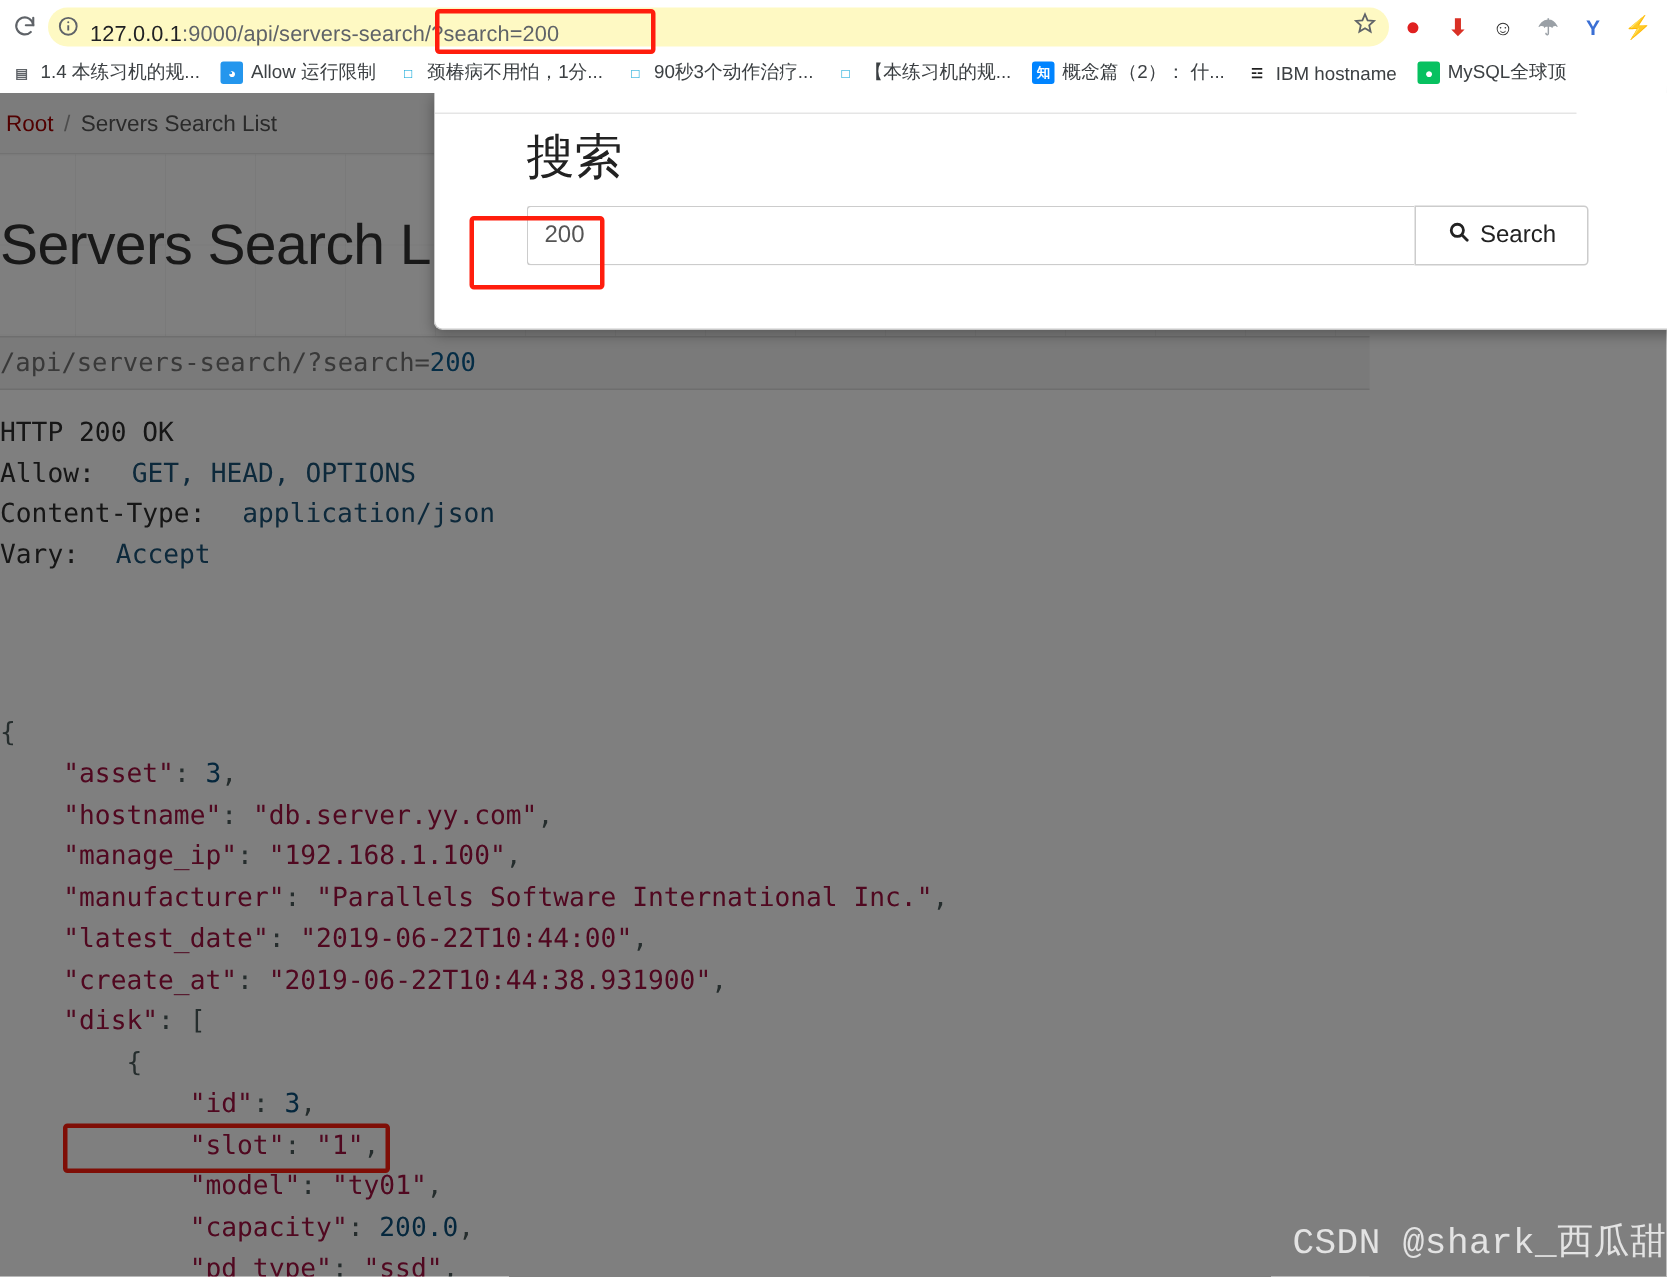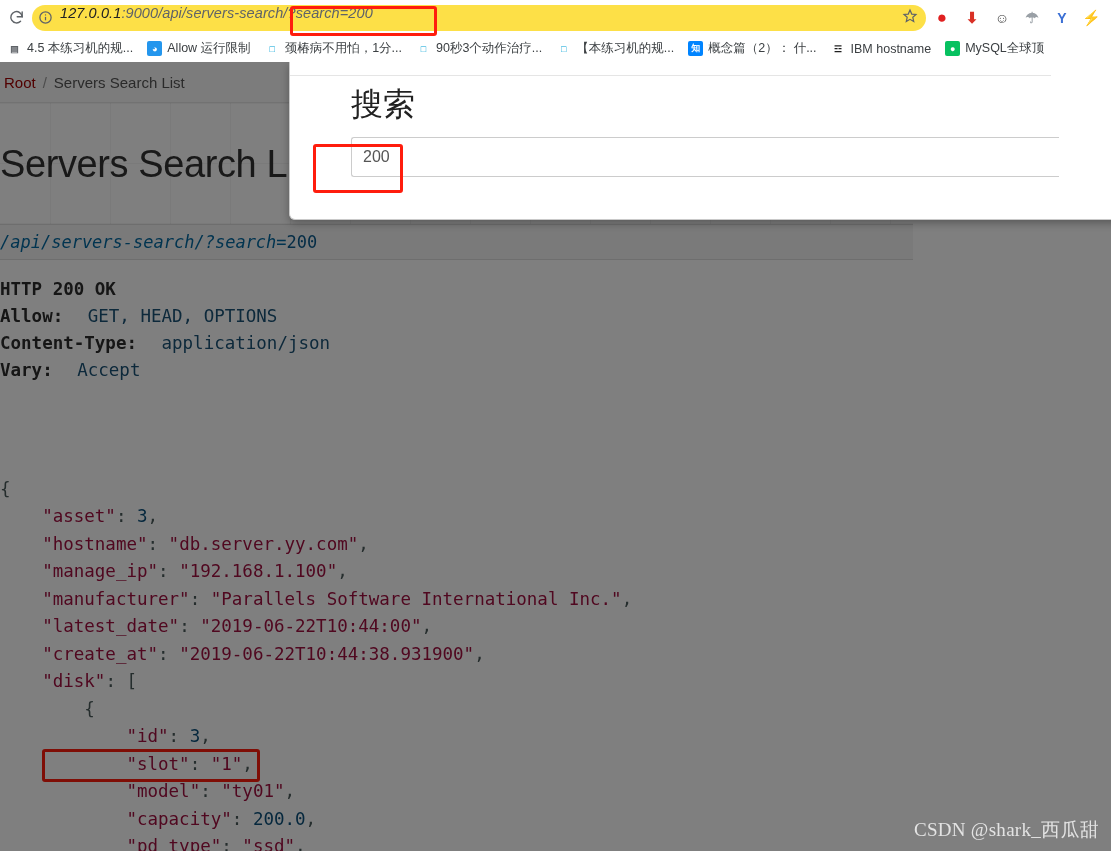--- a/index.html
+++ b/index.html
@@ -26,26 +26,25 @@
   }
   .reload-icon {
     width: 28px; height: 28px; margin-left: 2px;
     flex: 0 0 28px;
     display: flex; align-items: center; justify-content: center;
     color: #5f6368;
   }
   #omnibox {
     flex: 1 1 auto;
     height: 26px; margin: 0 6px 0 2px;
-    background: #fde047;
+    background: #fef9c3;
     border-radius: 13px;
-    display: flex; align-items: flex-start;
+    display: flex; align-items: flex-end;
     position: relative;
     overflow: visible;
-    font-style: italic;
   }
   .info-icon {
     flex: 0 0 26px; width: 26px; height: 26px;
     display: flex; align-items: center; justify-content: center;
     color: #5f6368;
   }
   #omnibox-text {
     font-size: 14.5px;
     color: #202124;
     white-space: nowrap;
@@ -157,32 +156,32 @@
 
   #request-bar {
     background: #f4f4f4;
     border-top: 1px solid #dddddd;
     border-bottom: 1px solid #dddddd;
     padding: 7px 0 7px 130px;
     font-family: "DejaVu Sans Mono", "Liberation Mono", monospace;
     font-size: 17px;
     color: #333;
   }
-  #request-bar .path { color: #0369a1; font-style: italic; }
+  #request-bar .path { color: #737373; }
   #request-bar .num { color: #0b5a8c; }
 
   #response-block {
     padding: 16px 0 10px 130px;
     font-family: "DejaVu Sans Mono", "Liberation Mono", monospace;
     font-size: 17.5px;
     line-height: 27px;
     color: #333;
     white-space: pre;
   }
-  .hdr-name { font-weight: bold; color: #2c2c2c; }
+  .hdr-name { font-weight: normal; color: #2c2c2c; }
   .hdr-val  { color: #1a5276; margin-left: 14px; }
   .json-body {
     padding: 0 0 20px 130px;
     font-family: "DejaVu Sans Mono", "Liberation Mono", monospace;
     font-size: 17.5px;
     line-height: 27.5px;
     white-space: pre;
     position: relative;
   }
   .j-punc { color: #4a5a5a; }
@@ -265,25 +264,25 @@
     left: 23px; top: 82px;
     width: 90px; height: 49px;
     border: 3px solid #ff1d0d;
     border-radius: 3px;
     pointer-events: none;
     z-index: 45;
   }
 
   #watermark {
     position: absolute;
-    right: 12px; bottom: 8px;
-    font-size: 19px;
+    right: 0; bottom: 8px;
+    font-size: 24px;
     color: rgba(255,255,255,.78);
     z-index: 50;
-    font-family: Liberation Serif, serif;
+    font-family: Liberation Mono, monospace;
     letter-spacing: .3px;
   }
 </style>
 </head>
 <body>
 
 <div id="browser-chrome">
 
   <div id="omnibox-row">
 
@@ -317,21 +316,21 @@
       <span class="ext-icon" style="color:#333;font-size:14px;">☺</span>
       <span class="ext-icon" style="color:#9aa0a6;font-size:15px;">☂</span>
       <span class="ext-icon" style="color:#3b6fd4;font-size:14px;font-weight:bold;">Y</span>
       <span class="ext-icon" style="color:#e8b100;font-size:15px;">⚡</span>
     </div>
   </div>
 
   <div id="bookmarks-bar">
       <div class="bookmark">
         <span class="bm-ico" style="background: rgb(255, 255, 255); color: rgb(95, 99, 104);">▤</span>
-        <span>4.5 本练习机的规...</span>
+        <span>1.4 本练习机的规...</span>
       </div>
       <div class="bookmark">
         <span class="bm-ico" style="background: rgb(36, 150, 237); color: rgb(255, 255, 255);">◕</span>
         <span>Allow 运行限制</span>
       </div>
       <div class="bookmark">
         <span class="bm-ico" style="background: rgb(255, 255, 255); color: rgb(0, 161, 214);">□</span>
         <span>颈椿病不用怕，1分...</span>
       </div>
       <div class="bookmark">
@@ -388,18 +387,27 @@
 </div>
 
 <div id="backdrop"></div>
 
 <div id="search-modal">
   <div id="modal-header-rule"></div>
   <div id="modal-body">
     <div id="modal-title">搜索</div>
     <div id="search-group">
       <input id="search-input" type="text" value="200" style="">
+      <button id="search-button">
+        <span>
+          <svg width="15" height="15" viewBox="0 0 24 24" fill="none" stroke="currentColor" stroke-width="3" stroke-linecap="round">
+            <circle cx="10.5" cy="10.5" r="6.5"></circle>
+            <line x1="15.5" y1="15.5" x2="21" y2="21"></line>
+          </svg>
+        </span>
+        <span>Search</span>
+      </button>
     </div>
   </div>
   <div id="input-highlight-box" style="border-color: rgb(255, 29, 13);"></div>
 </div>
 
 <div id="watermark">CSDN @shark_西瓜甜</div>
 
 </body></html>

